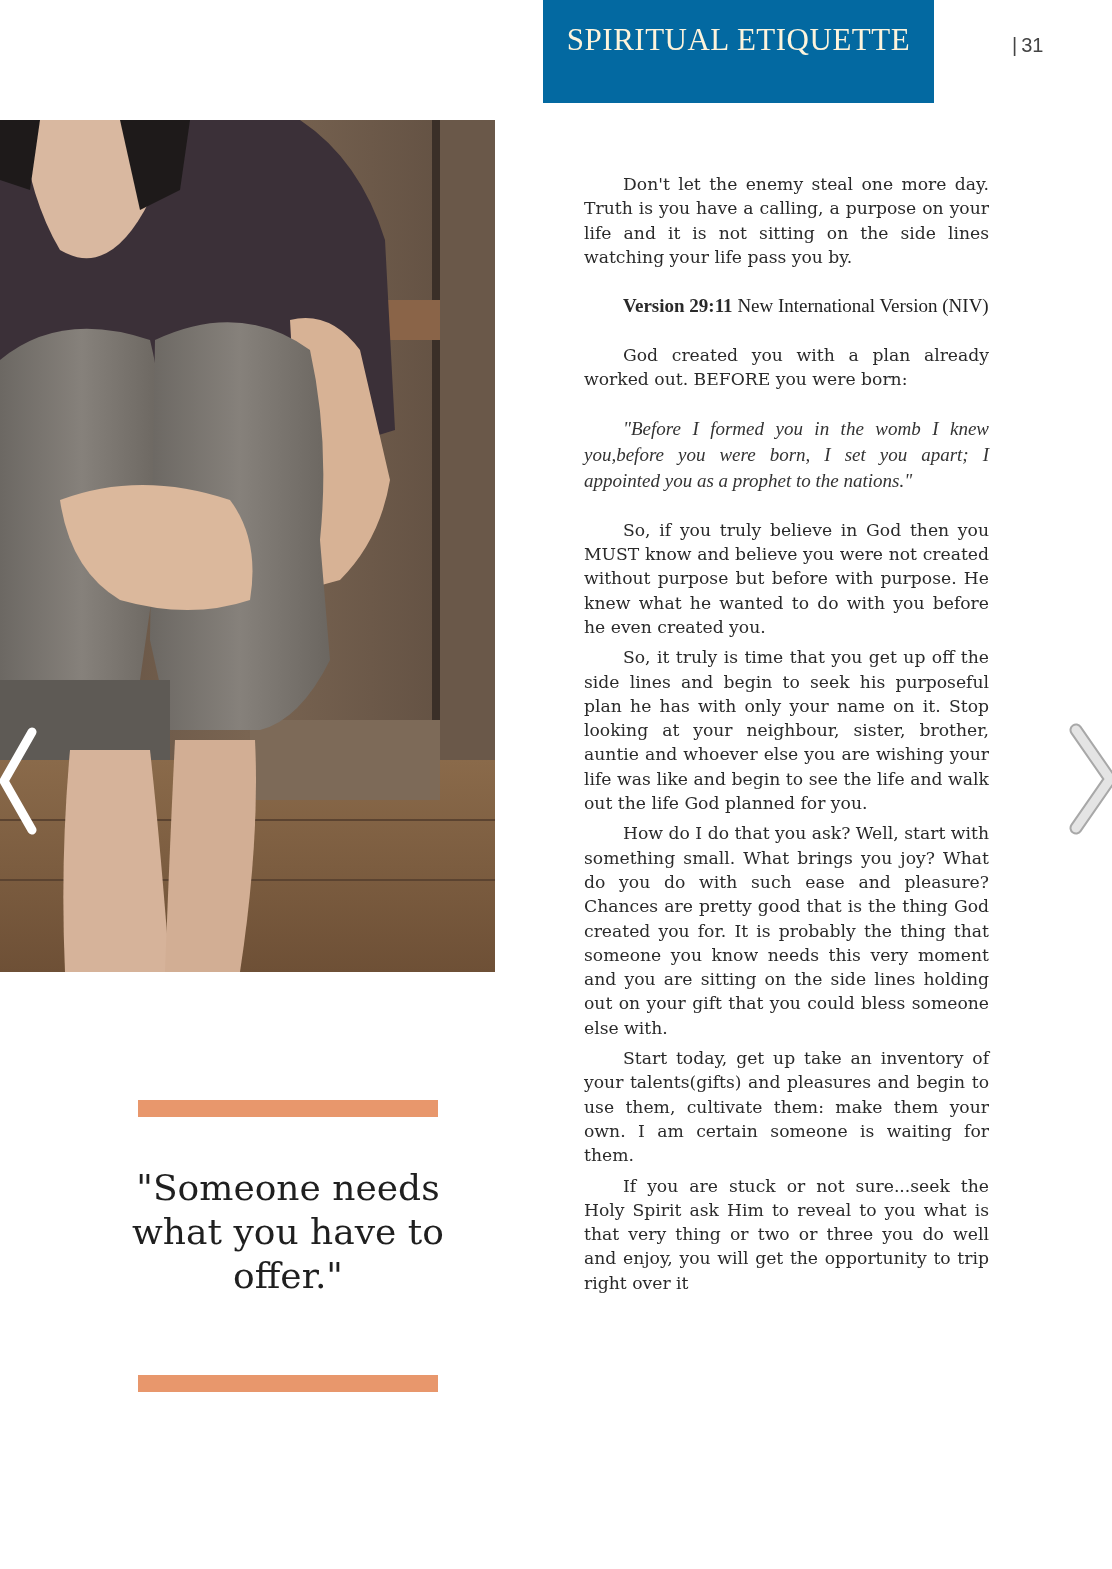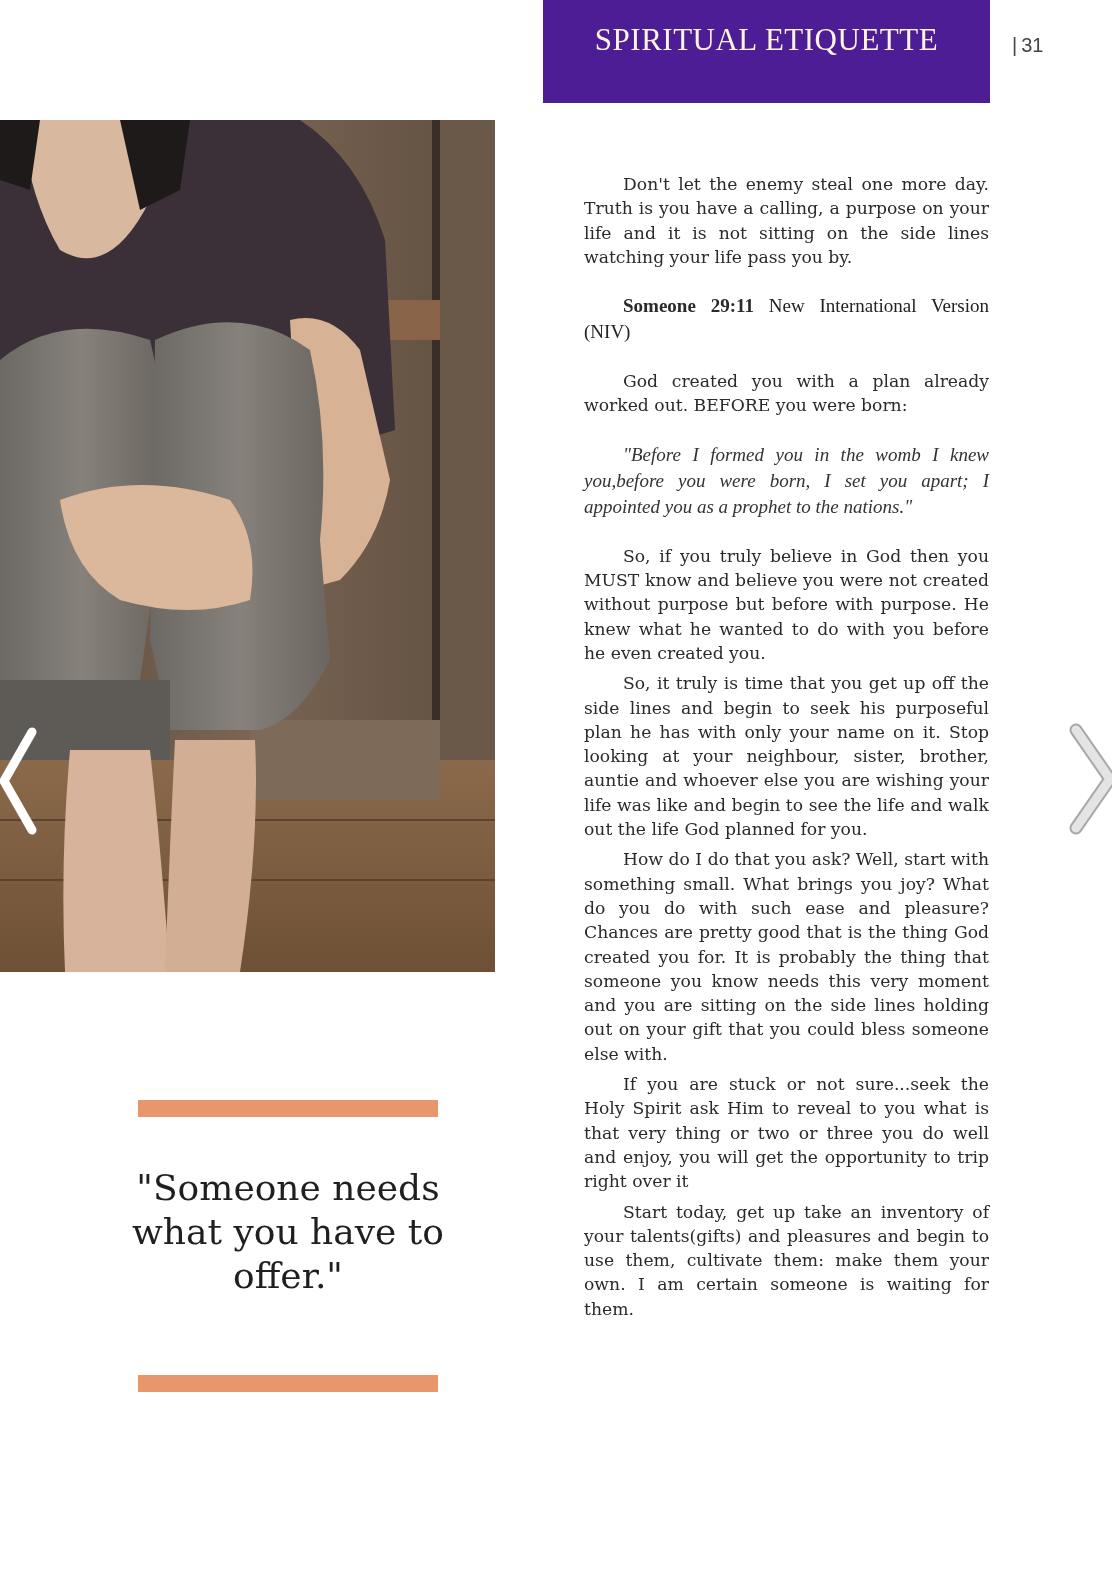--- a/index.html
+++ b/index.html
@@ -3,22 +3,22 @@
 <meta charset="utf-8">
 <style>
   html, body { margin: 0; padding: 0; }
   body {
     width: 1112px; height: 1569px; position: relative; overflow: hidden;
     background: #ffffff;
     font-family: "DejaVu Serif", serif;
     color: #2b2b2b;
   }
   .header-band {
-    position: absolute; left: 543px; top: 0; width: 447px; height: 103px;
-    background: #4c1d95;
+    position: absolute; left: 543px; top: 0; width: 391px; height: 103px;
+    background: #0369a1;
     display: flex; justify-content: center;
   }
   .header-title {
     margin-top: 22px;
     font-family: "Liberation Serif", serif;
     font-size: 31px; color: #fdf4dc; letter-spacing: 0.5px;
   }
   .page-number {
     position: absolute; left: 1012px; top: 34px;
     font-family: "Liberation Sans", sans-serif;
@@ -143,23 +143,23 @@
     <polyline points="12,10 46,59 12,108" fill="none" stroke="#e4e4e4" stroke-width="9" stroke-linecap="round" stroke-linejoin="round"></polyline>
   </svg>
 </div>
 
 <div class="quote-bar top"></div>
 <div class="pull-quote">"Someone needs what you have to offer."</div>
 <div class="quote-bar bottom"></div>
 
 <div class="article">
   <p>Don't let the enemy steal one more day. Truth is you have a calling, a purpose on your life and it is not sitting on the side lines watching your life pass you by.</p>
-  <p class="ref gap"><b>Someone 29:11</b><span class="ver"> New International Version (NIV)</span></p>
+  <p class="ref gap"><b>Version 29:11</b><span class="ver"> New International Version (NIV)</span></p>
   <p class="gap">God created you with a plan already worked out. BEFORE you were born:</p>
   <p class="verse gap">"Before I formed you in the womb I knew you,before you were born, I set you apart; I appointed you as a prophet to the nations."</p>
   <p class="gap">So, if you truly believe in God then you MUST know and believe you were not created without purpose but before with purpose.  He knew what he wanted to do with you before he even created you.</p>
   <p class="cont">So, it truly is time that you get up off the side lines and begin to seek his purposeful plan he has with only your name on it.  Stop looking at your neighbour, sister, brother, auntie and whoever else you are wishing your life was like and begin to see the life and walk out the life God planned for you.</p>
   <p class="cont">How do I do that you ask?  Well, start with something small.  What brings you joy? What do you do with such ease and pleasure? Chances are pretty good that is the thing God created you for.  It is probably the thing that someone you know needs this very moment and you are sitting on the side lines holding out on your gift that you could bless someone else with.</p>
+  <p class="cont">Start today, get up take an inventory of your talents(gifts) and pleasures and begin to use them, cultivate them: make them your own.  I am certain someone is waiting for them.</p>
   <p class="cont">If you are stuck or not sure...seek the Holy Spirit ask Him to reveal to you what is that very thing or two or three you do well and enjoy, you will get the opportunity to trip right over it</p>
-  <p class="cont">Start today, get up take an inventory of your talents(gifts) and pleasures and begin to use them, cultivate them: make them your own.  I am certain someone is waiting for them.</p>
 </div>
 
 <div class="footer-url">www.wewmagazine.com</div>
 
 </body></html>

